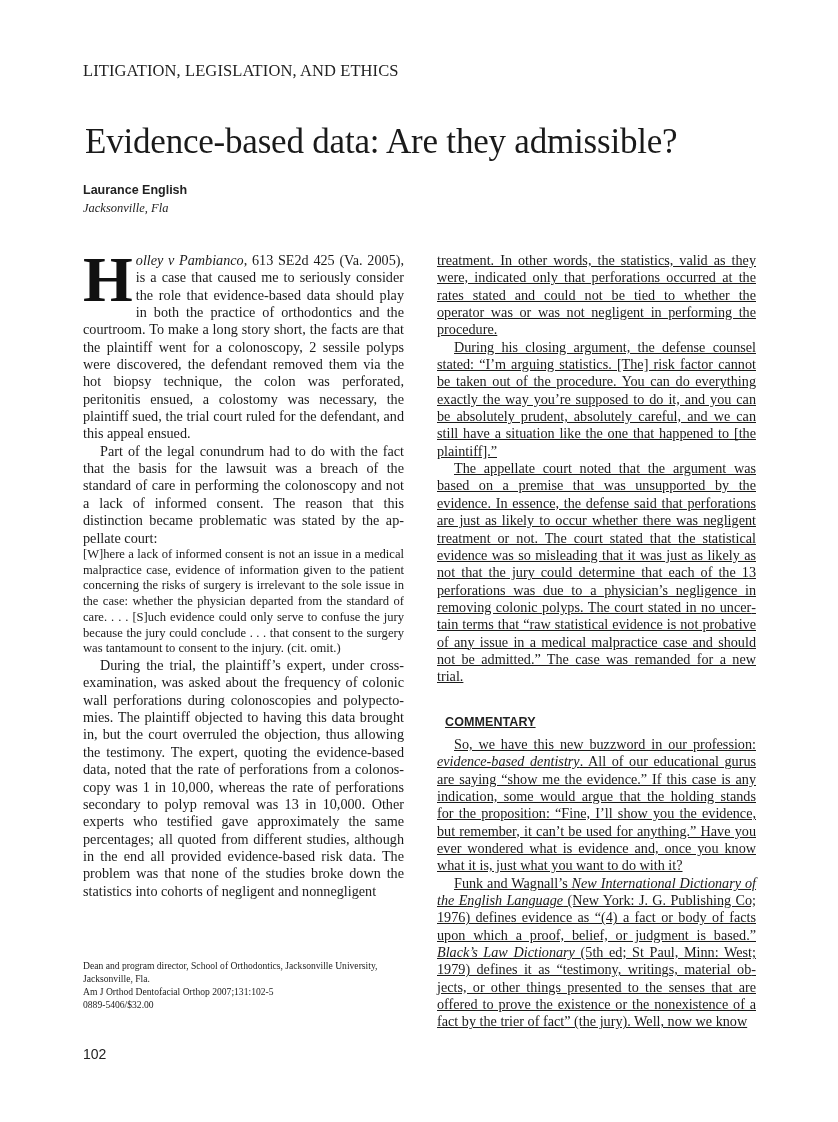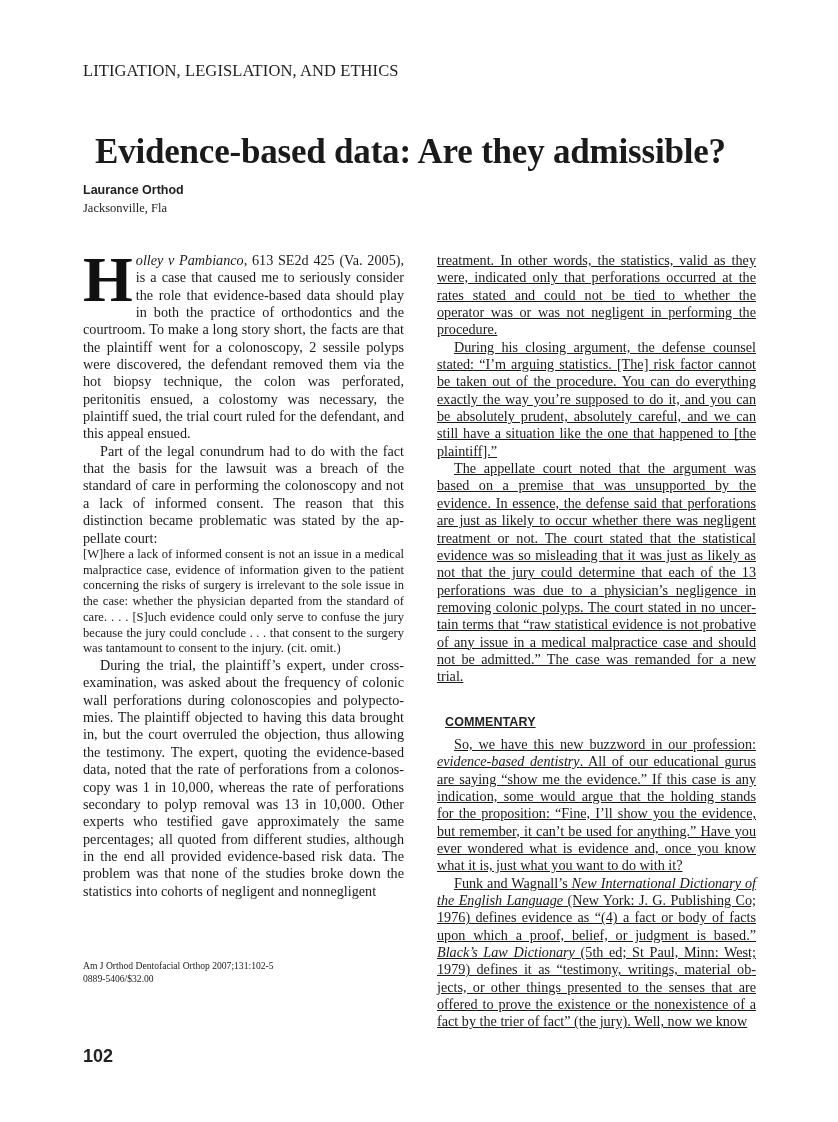--- a/index.html
+++ b/index.html
@@ -21,38 +21,39 @@
       top: 61px;
       font-size: 16.5px;
       letter-spacing: 0.1px;
       color: #222;
     }
     .title {
       position: absolute;
       left: 83px;
       top: 120px;
       font-size: 35px;
-      font-weight: bold;
-      margin: 12px;
+      font-weight: normal;
+      margin: 2px;
       color: #1a1a1a;
       letter-spacing: -0.2px;
     }
     .author {
       position: absolute;
       left: 83px;
       top: 183px;
       font-family: "Liberation Sans", sans-serif;
       font-weight: bold;
       font-size: 12.5px;
       color: #222;
     }
     .affil {
       position: absolute;
       left: 83px;
       top: 201px;
+      font-style: italic;
       font-size: 12.5px;
       color: #222;
     }
     .col {
       position: absolute;
       font-size: 14.2px;
       line-height: 17.35px;
       text-align: justify;
       hyphens: manual;
     }
@@ -111,50 +112,52 @@
     }
     .footnote div {
       margin: 0;
       white-space: nowrap;
     }
     .page-number {
       position: absolute;
       left: 83px;
       top: 1046px;
       font-family: "Liberation Sans", sans-serif;
-      font-weight: bold;
-      font-size: 18px;
+      font-weight: normal;
+      font-size: 14px;
       color: #222;
     }
     i, .it { font-style: italic; }
   </style>
 </head>
 <body>
 
 <div class="section-header">LITIGATION, LEGISLATION, AND ETHICS</div>
 
 <h1 class="title">Evidence-based data: Are they admissible?</h1>
 
-<div class="author">Laurance Orthod</div>
+<div class="author">Laurance English</div>
 <div class="affil">Jacksonville, Fla</div>
 
 <div class="col col-left">
   <p class="first"><span class="dropcap">H</span><i>olley v Pambianco</i><span>, 613 SE2d 425 (Va. 2005), is a case that caused me to seriously consider the role that evidence-based data should play in both the practice of orthodontics and the courtroom. To make a long story short, the facts are that the plaintiff went for a colonoscopy, 2 sessile polyps were discovered, the defendant removed them via the hot biopsy technique, the colon was perforated, peritonitis ensued, a colostomy was necessary, the plaintiff sued, the trial court ruled for the defendant, and this appeal ensued.</span></p>
   <p>Part of the legal conundrum had to do with the fact that the basis for the lawsuit was a breach of the standard of care in performing the colonoscopy and not a lack of informed consent. The reason that this distinction became problematic was stated by the ap­pellate court:</p>
   <p class="blockquote">[W]here a lack of informed consent is not an issue in a medical malpractice case, evidence of information given to the patient concerning the risks of surgery is irrelevant to the sole issue in the case: whether the physician departed from the standard of care. . . . [S]uch evidence could only serve to confuse the jury because the jury could conclude . . . that consent to the surgery was tantamount to consent to the injury. (cit. omit.)</p>
   <p>During the trial, the plaintiff’s expert, under cross-examination, was asked about the frequency of colonic wall perforations during colonoscopies and polypecto­mies. The plaintiff objected to having this data brought in, but the court overruled the objection, thus allowing the testimony. The expert, quoting the evidence-based data, noted that the rate of perforations from a colonos­copy was 1 in 10,000, whereas the rate of perforations secondary to polyp removal was 13 in 10,000. Other experts who testified gave approximately the same percentages; all quoted from different studies, although in the end all provided evidence-based risk data. The problem was that none of the studies broke down the statistics into cohorts of negligent and nonnegligent</p>
 </div>
 
 <div class="col col-right">
   <p class="first">treatment. In other words, the statistics, valid as they were, indicated only that perforations occurred at the rates stated and could not be tied to whether the operator was or was not negligent in performing the procedure.</p>
   <p>During his closing argument, the defense counsel stated: “I’m arguing statistics. [The] risk factor cannot be taken out of the procedure. You can do everything exactly the way you’re supposed to do it, and you can be absolutely prudent, absolutely careful, and we can still have a situation like the one that happened to [the plaintiff].”</p>
   <p>The appellate court noted that the argument was based on a premise that was unsupported by the evidence. In essence, the defense said that perforations are just as likely to occur whether there was negligent treatment or not. The court stated that the statistical evidence was so misleading that it was just as likely as not that the jury could determine that each of the 13 perforations was due to a physician’s negligence in removing colonic polyps. The court stated in no uncer­tain terms that “raw statistical evidence is not probative of any issue in a medical malpractice case and should not be admitted.” The case was remanded for a new trial.</p>
   <div class="subhead">COMMENTARY</div>
   <p><span>So, we have this new buzzword in our profession: </span><i>evidence-based dentistry</i><span>. All of our educational gurus are saying “show me the evidence.” If this case is any indication, some would argue that the holding stands for the proposition: “Fine, I’ll show you the evidence, but remember, it can’t be used for anything.” Have you ever wondered what is evidence and, once you know what it is, just what you want to do with it?</span></p>
   <p><span>Funk and Wagnall’s </span><i>New International Dictionary of the English Language</i><span> (New York: J. G. Publishing Co; 1976) defines evidence as “(4) a fact or body of facts upon which a proof, belief, or judgment is based.” </span><i>Black’s Law Dictionary</i><span> (5th ed; St Paul, Minn: West; 1979) defines it as “testimony, writings, material ob­jects, or other things presented to the senses that are offered to prove the existence or the nonexistence of a fact by the trier of fact” (the jury). Well, now we know</span></p>
 </div>
 
 <div class="footnote">
+  <div>Dean and program director, School of Orthodontics, Jacksonville University,</div>
+  <div>Jacksonville, Fla.</div>
   <div>Am J Orthod Dentofacial Orthop 2007;131:102-5</div>
   <div>0889-5406/$32.00</div>
 </div>
 
 <div class="page-number">102</div>
 
 </body></html>

